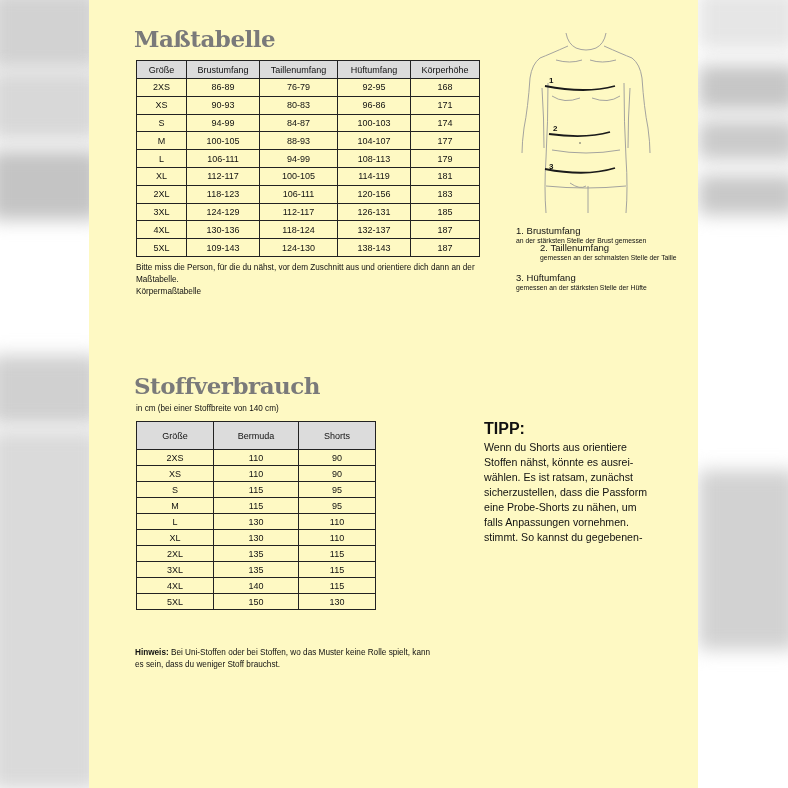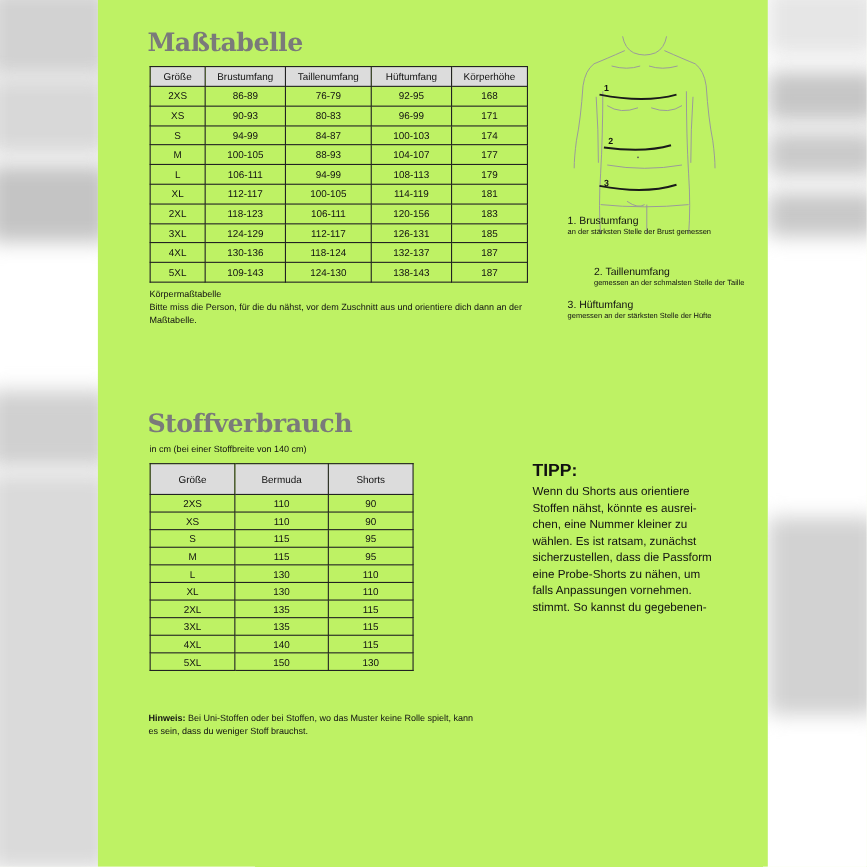--- a/index.html
+++ b/index.html
@@ -5,21 +5,21 @@
     * { box-sizing: border-box; margin: 0; padding: 0; }
     html, body { width: 788px; height: 788px; overflow: hidden; background: #ffffff; }
     body { position: relative; font-family: "Liberation Sans", "DejaVu Sans", sans-serif; color: #111; }
 
     
     .bg-blur { position: absolute; top: 0; height: 788px; overflow: hidden; }
     .bg-left { left: 0; width: 89px; }
     .bg-right { left: 698px; width: 90px; }
     .blob { position: absolute; background: #c6c6c6; filter: blur(9px); border-radius: 6px; }
 
-    .page { position: absolute; left: 89px; top: 0; width: 609px; height: 788px; background: #bef264; }
+    .page { position: absolute; left: 89px; top: 0; width: 609px; height: 788px; background: #fef9c3; }
 
     .serif-title {
       position: absolute;
       font-family: "DejaVu Serif", "Liberation Serif", serif;
       font-weight: bold;
       color: #7a7a7a;
       letter-spacing: -0.5px;
     }
 
     table.grid { position: absolute; border-collapse: collapse; table-layout: fixed; }
@@ -88,21 +88,21 @@
         <td>2XS</td>
         <td>86-89</td>
         <td>76-79</td>
         <td>92-95</td>
         <td>168</td>
       </tr>
       <tr style="height:17.8px;">
         <td>XS</td>
         <td>90-93</td>
         <td>80-83</td>
-        <td>96-99</td>
+        <td>96-86</td>
         <td>171</td>
       </tr>
       <tr style="height:17.8px;">
         <td>S</td>
         <td>94-99</td>
         <td>84-87</td>
         <td>100-103</td>
         <td>174</td>
       </tr>
       <tr style="height:17.8px;">
@@ -151,22 +151,22 @@
         <td>5XL</td>
         <td>109-143</td>
         <td>124-130</td>
         <td>138-143</td>
         <td>187</td>
       </tr>
     </tbody>
   </table>
 
   <div class="small" style="left:47px;top:262px;width:350px;">
+    <div>Bitte miss die Person, für die du nähst, vor dem Zuschnitt aus und orientiere dich dann an der Maßtabelle.</div>
     <div>Körpermaßtabelle</div>
-    <div>Bitte miss die Person, für die du nähst, vor dem Zuschnitt aus und orientiere dich dann an der Maßtabelle.</div>
   </div>
 
   <svg style="position:absolute;left:411px;top:28px;" width="180" height="185" viewBox="0 0 180 185">
     <g fill="none" stroke="#9a9a9a" stroke-width="0.9">
 
       <path d="M66 5 Q68 16 76 20 Q86 24 96 20 Q104 16 106 5"></path>
 
       <path d="M68 18 Q50 26 40 30 Q32 36 30 50 Q28 80 24 100 Q22 115 22 125"></path>
       <path d="M104 18 Q122 26 132 30 Q140 36 142 50 Q144 80 148 100 Q150 115 150 125"></path>
       <path d="M42 60 Q44 90 44 120"></path>
@@ -191,21 +191,21 @@
       <path d="M49 106 Q86 111 110 104"></path>
       <path d="M45 141 Q86 149 115 140"></path>
     </g>
     <g font-family="Liberation Sans, sans-serif" font-weight="bold" font-size="8" fill="#111">
       <text x="49" y="55">1</text>
       <text x="53" y="103">2</text>
       <text x="49" y="141">3</text>
     </g>
   </svg>
 
-  <div class="legend-item" style="top:196px;">
+  <div class="legend-item" style="top:225px;">
     <div class="legend-title">1. Brustumfang</div>
     <div class="legend-desc">an der stärksten Stelle der Brust gemessen</div>
   </div>
   <div class="legend-item" style="top:242px;margin-left:24px;">
     <div class="legend-title">2. Taillenumfang</div>
     <div class="legend-desc">gemessen an der schmalsten Stelle der Taille</div>
   </div>
   <div class="legend-item" style="top:272px;">
     <div class="legend-title">3. Hüftumfang</div>
     <div class="legend-desc">gemessen an der stärksten Stelle der Hüfte</div>
@@ -282,21 +282,20 @@
   </table>
 
   <div class="small" style="left:46px;top:647px;width:300px;">
     <span class="bold">Hinweis:</span><span> Bei Uni-Stoffen oder bei Stoffen, wo das Muster keine Rolle spielt, kann es sein, dass du weniger Stoff brauchst.</span>
   </div>
 
   <div class="tipp-title">TIPP:</div>
   <div class="tipp-body">
     <div>Wenn du Shorts aus orientiere</div>
     <div>Stoffen nähst, könnte es ausrei-</div>
-    <div>chen, eine Nummer kleiner zu</div>
     <div>wählen. Es ist ratsam, zunächst</div>
     <div>sicherzustellen, dass die Passform</div>
     <div>eine Probe-Shorts zu nähen, um</div>
     <div>falls Anpassungen vornehmen.</div>
     <div>stimmt. So kannst du gegebenen-</div>
   </div>
 
 </div>
 
 </body></html>

